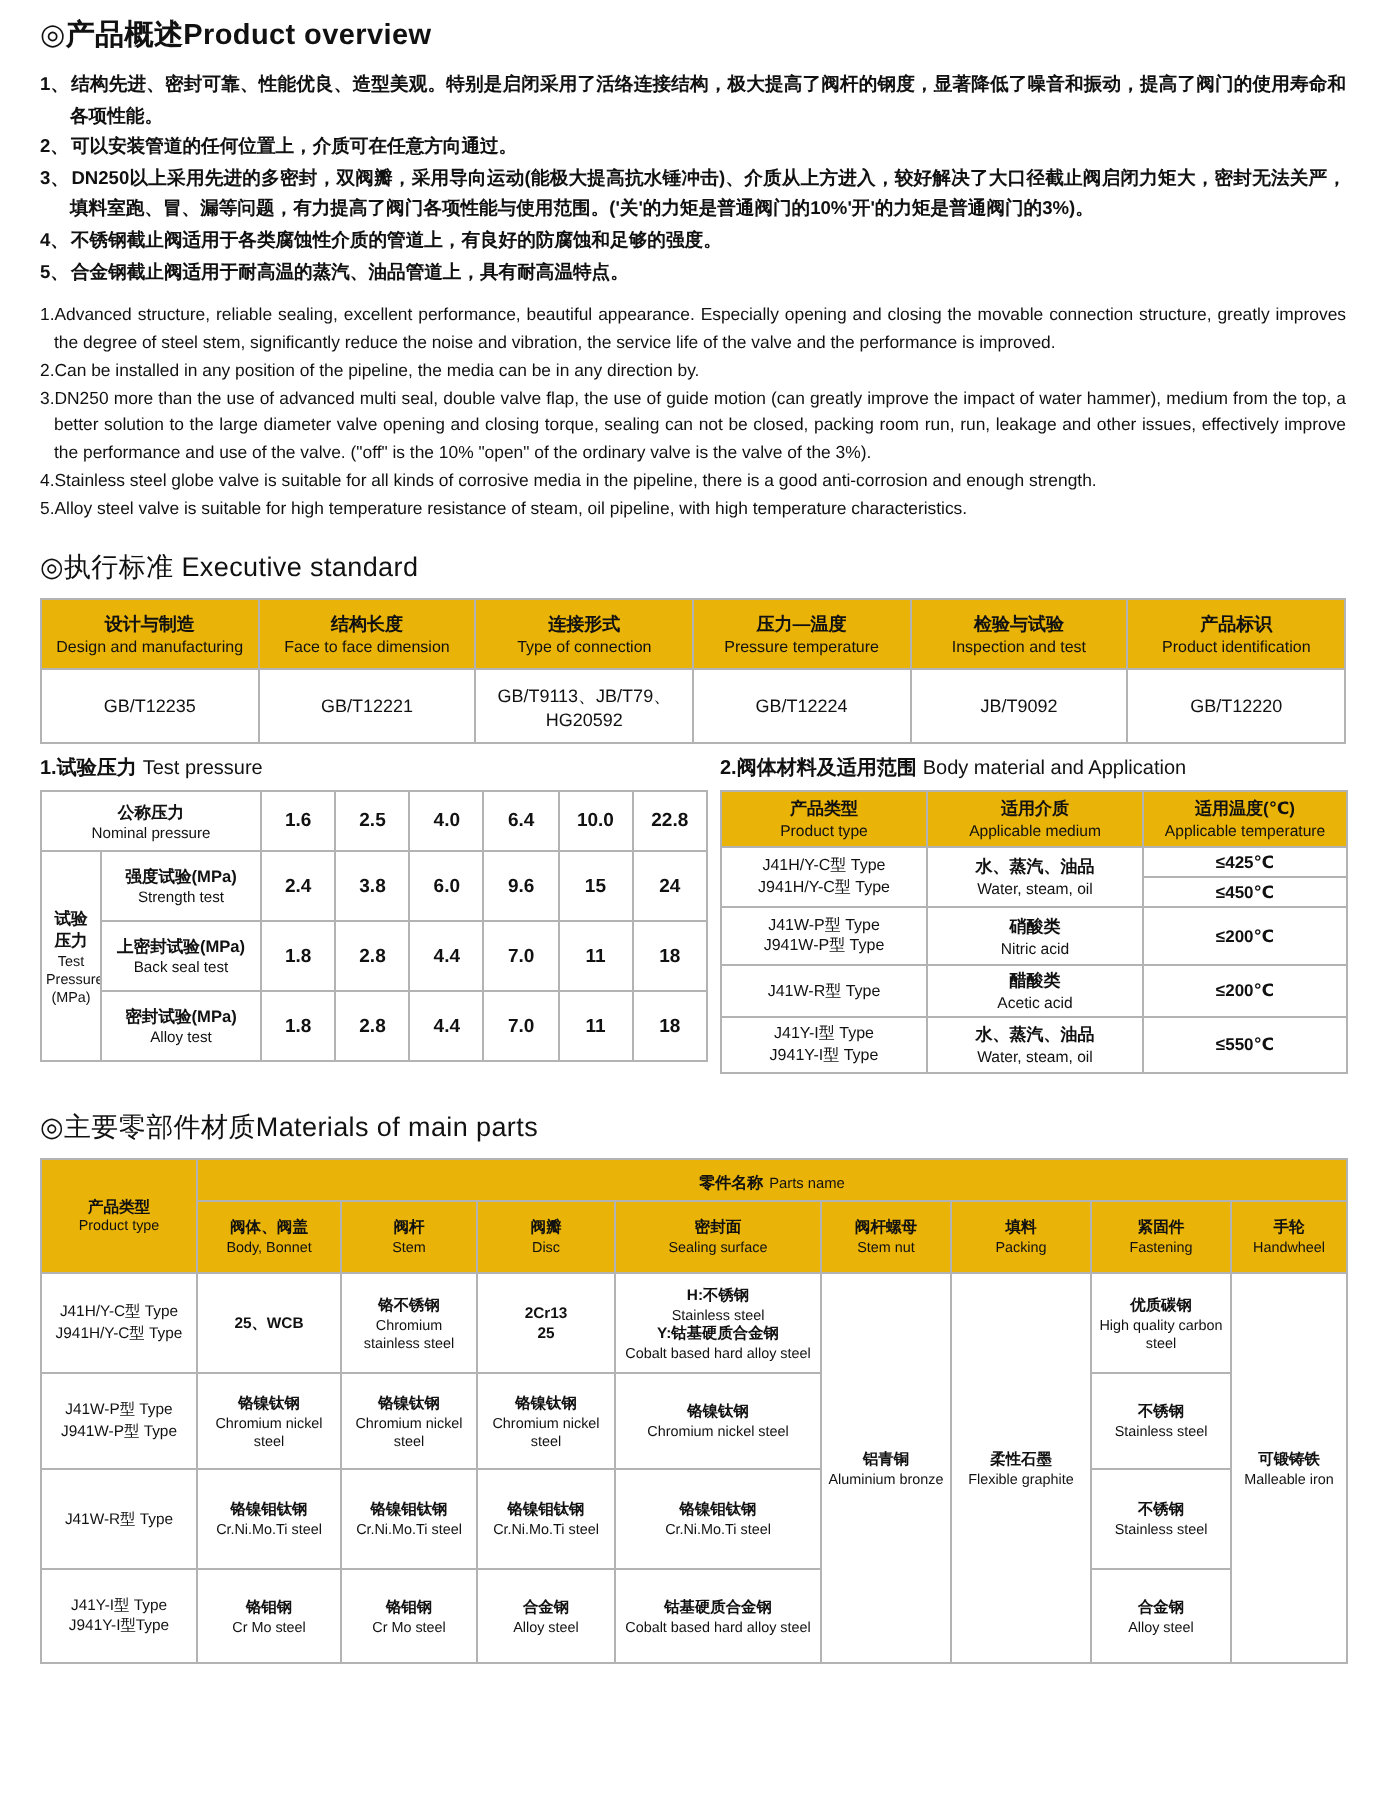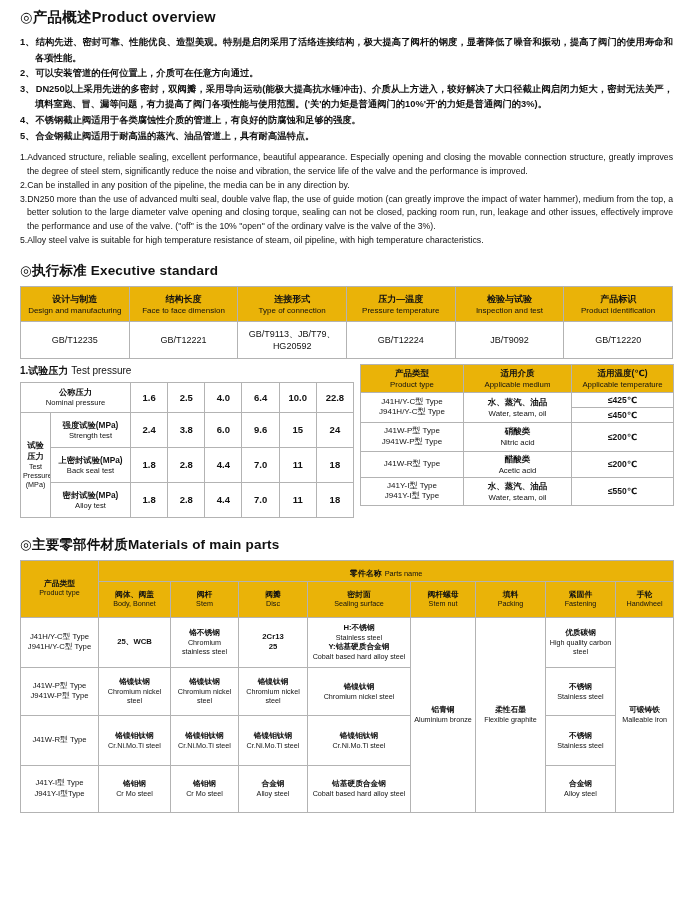--- a/index.html
+++ b/index.html
@@ -7,21 +7,21 @@
     width: 693px; height: 899px;
     background: #ffffff;
     color: #111111;
     font-family: "Liberation Sans", "DejaVu Sans", sans-serif;
     overflow: hidden;
     box-sizing: border-box;
   }
   .page { padding: 8px 20px 0 20px; }
 
   .h1 { font-size: 14.5px; font-weight: bold; letter-spacing: 0.2px; }
-  .h2 { font-size: 13.5px; font-weight: bold; letter-spacing: 0.2px; }
+  .h2 { font-size: 13.5px; font-weight: normal; letter-spacing: 0.2px; }
   .h3 { font-size: 10px; margin-bottom: 4px; }
   .h3 .h3zh { font-weight: bold; }
   .h3 .h3en { font-weight: normal; margin-left: 3px; }
 
   .list-zh { margin-top: 8px; font-size: 9.3px; font-weight: bold; line-height: 1.68; }
   .li-zh { padding-left: 15px; text-indent: -15px; text-align: justify; }
   .li-zh .num { padding-right: 1px; }
 
   .list-en { margin-top: 7px; font-size: 8.7px; font-weight: normal; line-height: 1.58; }
   .li-en { padding-left: 7px; text-indent: -7px; text-align: justify; }
@@ -111,20 +111,21 @@
     <div class="li-zh"><span class="num">2、</span><span>可以安装管道的任何位置上，介质可在任意方向通过。</span></div>
     <div class="li-zh"><span class="num">3、</span><span>DN250以上采用先进的多密封，双阀瓣，采用导向运动(能极大提高抗水锤冲击)、介质从上方进入，较好解决了大口径截止阀启闭力矩大，密封无法关严，填料室跑、冒、漏等问题，有力提高了阀门各项性能与使用范围。('关'的力矩是普通阀门的10%'开'的力矩是普通阀门的3%)。</span></div>
     <div class="li-zh"><span class="num">4、</span><span>不锈钢截止阀适用于各类腐蚀性介质的管道上，有良好的防腐蚀和足够的强度。</span></div>
     <div class="li-zh"><span class="num">5、</span><span>合金钢截止阀适用于耐高温的蒸汽、油品管道上，具有耐高温特点。</span></div>
   </div>
 
   <div class="list-en">
     <div class="li-en">1.Advanced structure, reliable sealing, excellent performance, beautiful appearance. Especially opening and closing the movable connection structure, greatly improves the degree of steel stem, significantly reduce the noise and vibration, the service life of the valve and the performance is improved.</div>
     <div class="li-en">2.Can be installed in any position of the pipeline, the media can be in any direction by.</div>
     <div class="li-en">3.DN250 more than the use of advanced multi seal, double valve flap, the use of guide motion (can greatly improve the impact of water hammer), medium from the top, a better solution to the large diameter valve opening and closing torque, sealing can not be closed, packing room run, run, leakage and other issues, effectively improve the performance and use of the valve. ("off" is the 10% "open" of the ordinary valve is the valve of the 3%).</div>
+    <div class="li-en">4.Stainless steel globe valve is suitable for all kinds of corrosive media in the pipeline, there is a good anti-corrosion and enough strength.</div>
     <div class="li-en">5.Alloy steel valve is suitable for high temperature resistance of steam, oil pipeline, with high temperature characteristics.</div>
   </div>
 
   <div class="h2 sec2">◎执行标准 Executive standard</div>
 
   <table class="tbl exec">
     <tbody>
         <tr class="hrow">
       <th>
             <span class="zh">设计与制造</span>
@@ -231,20 +232,21 @@
           <td class="num">4.4</td>
           <td class="num">7.0</td>
           <td class="num">11</td>
           <td class="num">18</td>
         </tr>
       </tbody>
         </table>
     </div>
 
     <div class="col-right">
+      <div class="h3"><span class="h3zh">2.阀体材料及适用范围</span><span class="h3en">Body material and Application</span></div>
       <table class="tbl bm">
         <colgroup>
             <col style="width:103px">
             <col style="width:108px">
             <col style="width:102px">
           </colgroup>
         <tbody>
             <tr class="hrow">
           <th>
                 <span class="zh">产品类型</span>

